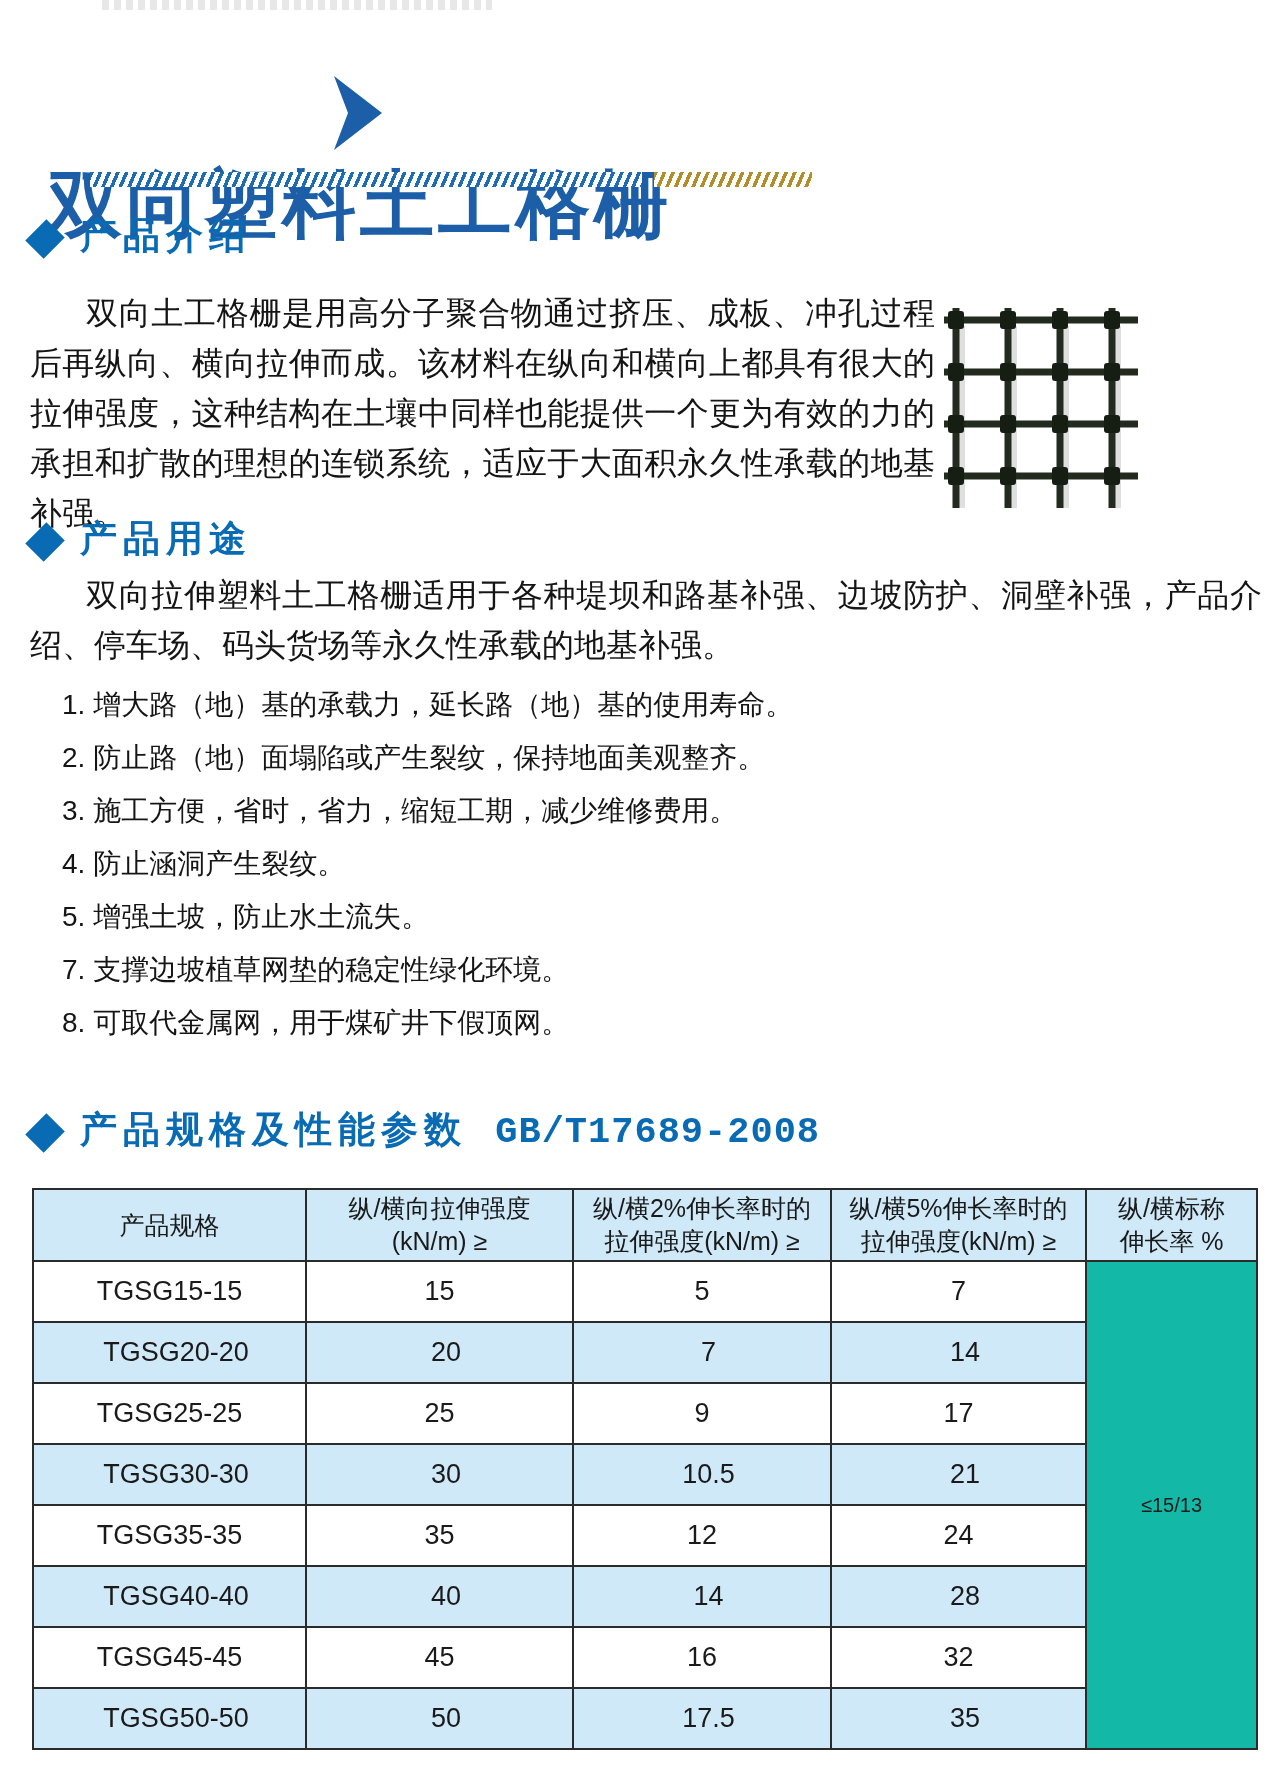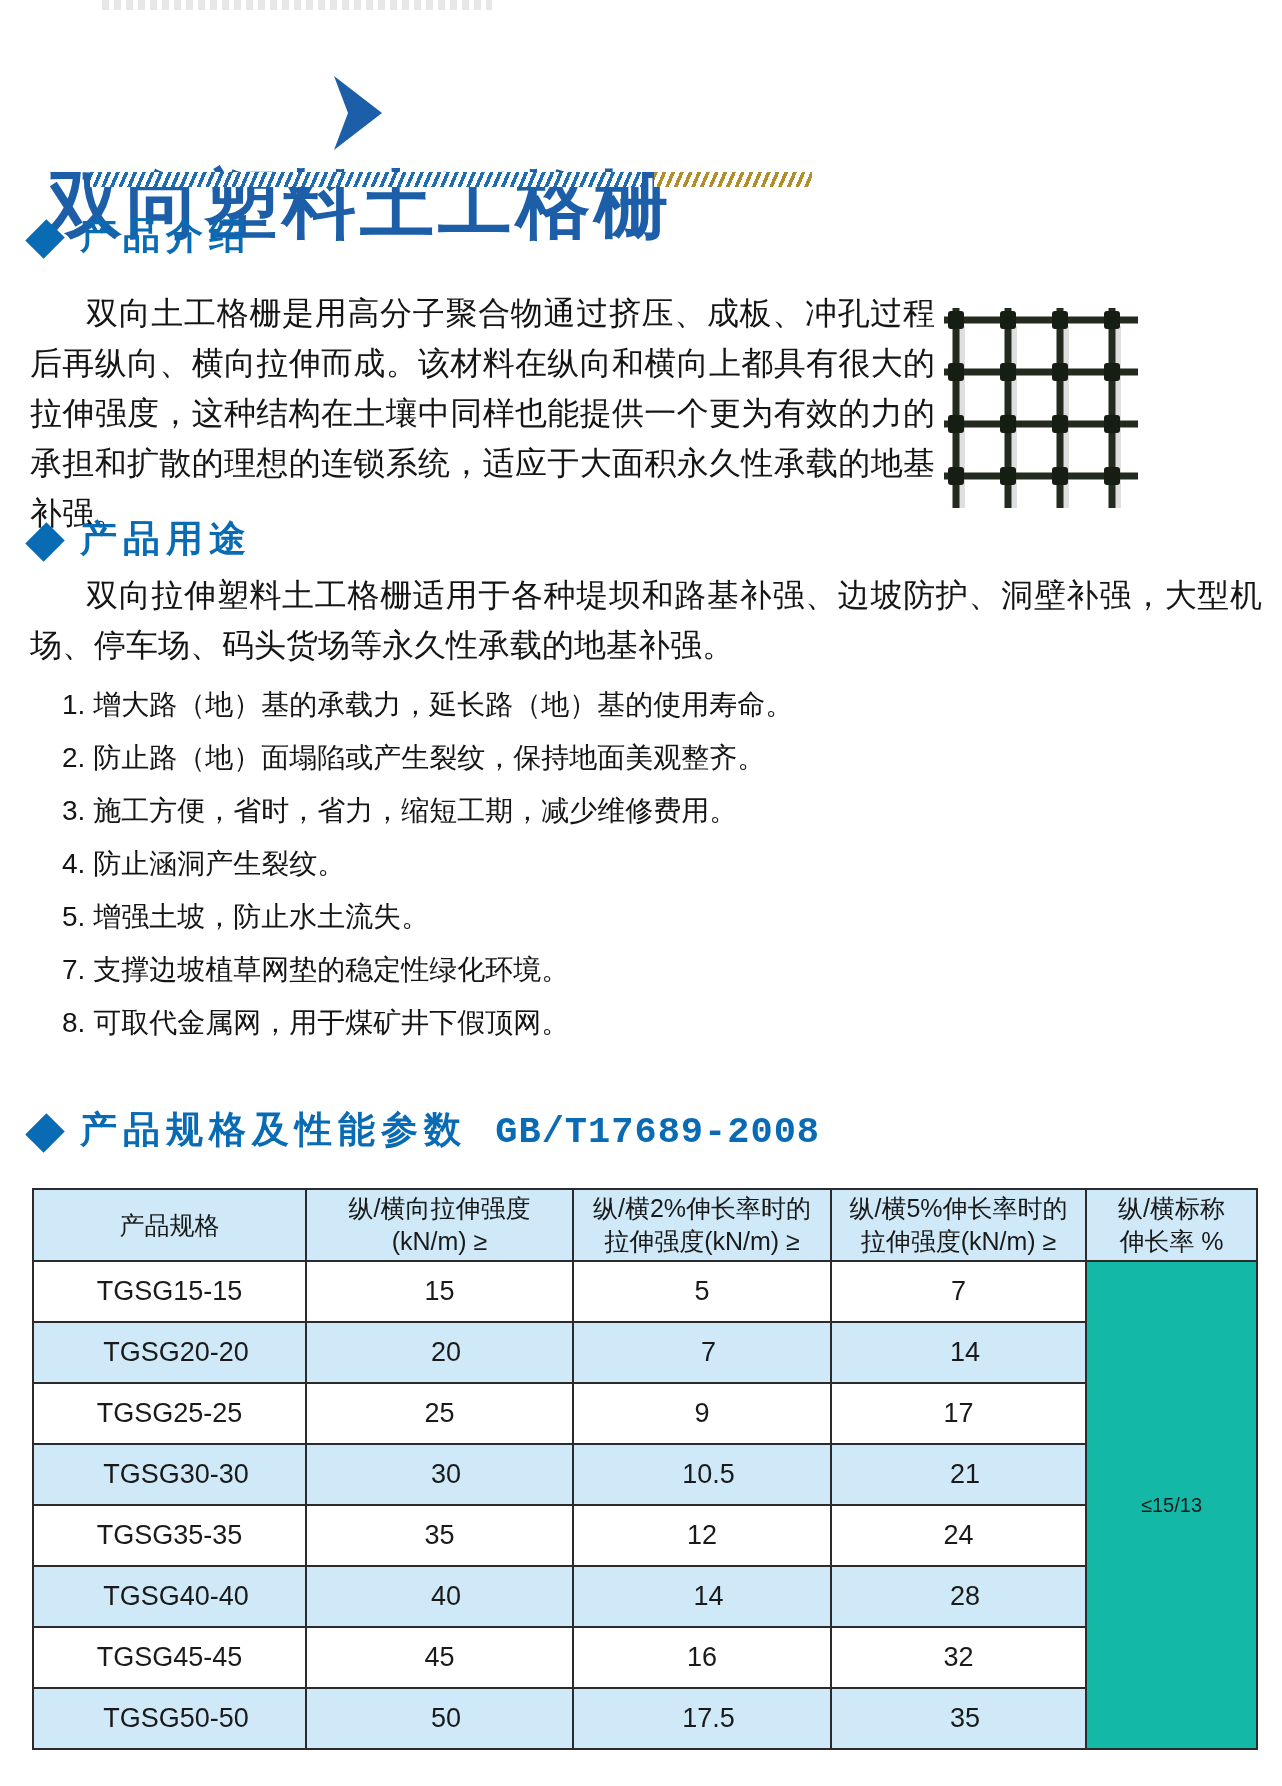--- a/index.html
+++ b/index.html
@@ -181,21 +181,21 @@
         <rect x="114" y="171" width="16" height="18" rx="3"></rect>
         <rect x="166" y="171" width="16" height="18" rx="3"></rect>
     </g>
   </svg>
 
   <div class="sec-head" id="usage-head">
     <span class="diamond"></span>
     <h2>产品用途</h2>
   </div>
 
-  <p class="body-para" id="usage-para">双向拉伸塑料土工格栅适用于各种堤坝和路基补强、边坡防护、洞壁补强，大型机场、停车场、码头货场等永久性承载的地基补强。</p>
+  <p class="body-para" id="usage-para">双向拉伸塑料土工格栅适用于各种堤坝和路基补强、边坡防护、洞壁补强，产品介绍、停车场、码头货场等永久性承载的地基补强。</p>
 
   <div class="usage-list">
     <div>1. 增大路（地）基的承载力，延长路（地）基的使用寿命。</div>
     <div>2. 防止路（地）面塌陷或产生裂纹，保持地面美观整齐。</div>
     <div>3. 施工方便，省时，省力，缩短工期，减少维修费用。</div>
     <div>4. 防止涵洞产生裂纹。</div>
     <div>5. 增强土坡，防止水土流失。</div>
     <div>7. 支撑边坡植草网垫的稳定性绿化环境。</div>
     <div>8. 可取代金属网，用于煤矿井下假顶网。</div>
   </div>

